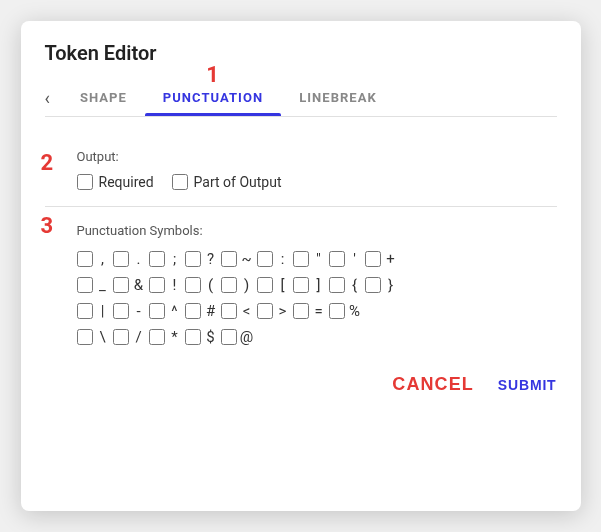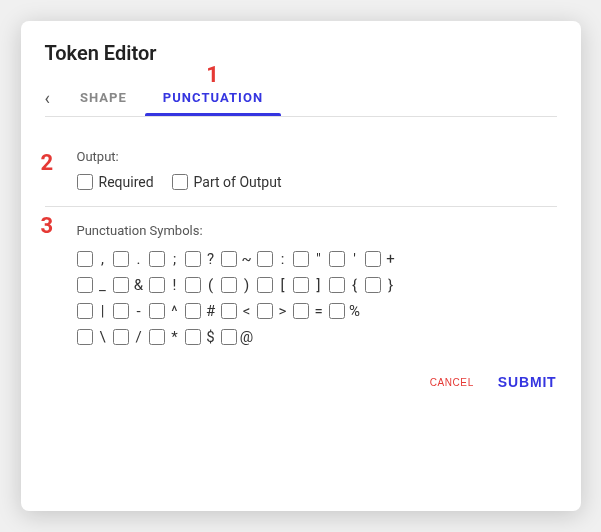--- a/index.html
+++ b/index.html
@@ -136,22 +136,22 @@
     }
     .dialog-footer {
       display: flex;
       justify-content: flex-end;
       align-items: center;
       padding: 20px 24px;
       gap: 24px;
       margin-top: 8px;
     }
     .btn-cancel {
-      font-size: 10px;
-      font-weight: 400;
+      font-size: 18px;
+      font-weight: 700;
       color: #e53935;
       background: none;
       border: none;
       cursor: pointer;
       letter-spacing: 0.06em;
       text-transform: uppercase;
     }
     .btn-submit {
       font-size: 14px;
       font-weight: 600;
@@ -178,20 +178,21 @@
 <div class="dialog">
   <div class="dialog-header">
     <div class="dialog-title">Token Editor</div>
     <div class="tabs" style="position:relative;">
       <span class="tab-back">‹</span>
       <div class="tab">SHAPE</div>
       <div class="tab active" style="position:relative;">
         <span style="position:absolute;top:-18px;left:50%;transform:translateX(-50%);color:#e53935;font-size:22px;font-weight:700;">1</span>
         <span>PUNCTUATION</span>
       </div>
+      <div class="tab">LINEBREAK</div>
     </div>
   </div>
 
   <div style="position:relative; padding: 16px 24px 0 56px;">
     <span class="step-marker" style="left:20px; top:50%; transform:translateY(-50%);">2</span>
     <div class="section-label">Output:</div>
     <div class="props-row">
       <div class="checkbox-group">
         <input type="checkbox" class="checkbox-group" style="">
         <label>Required</label>

